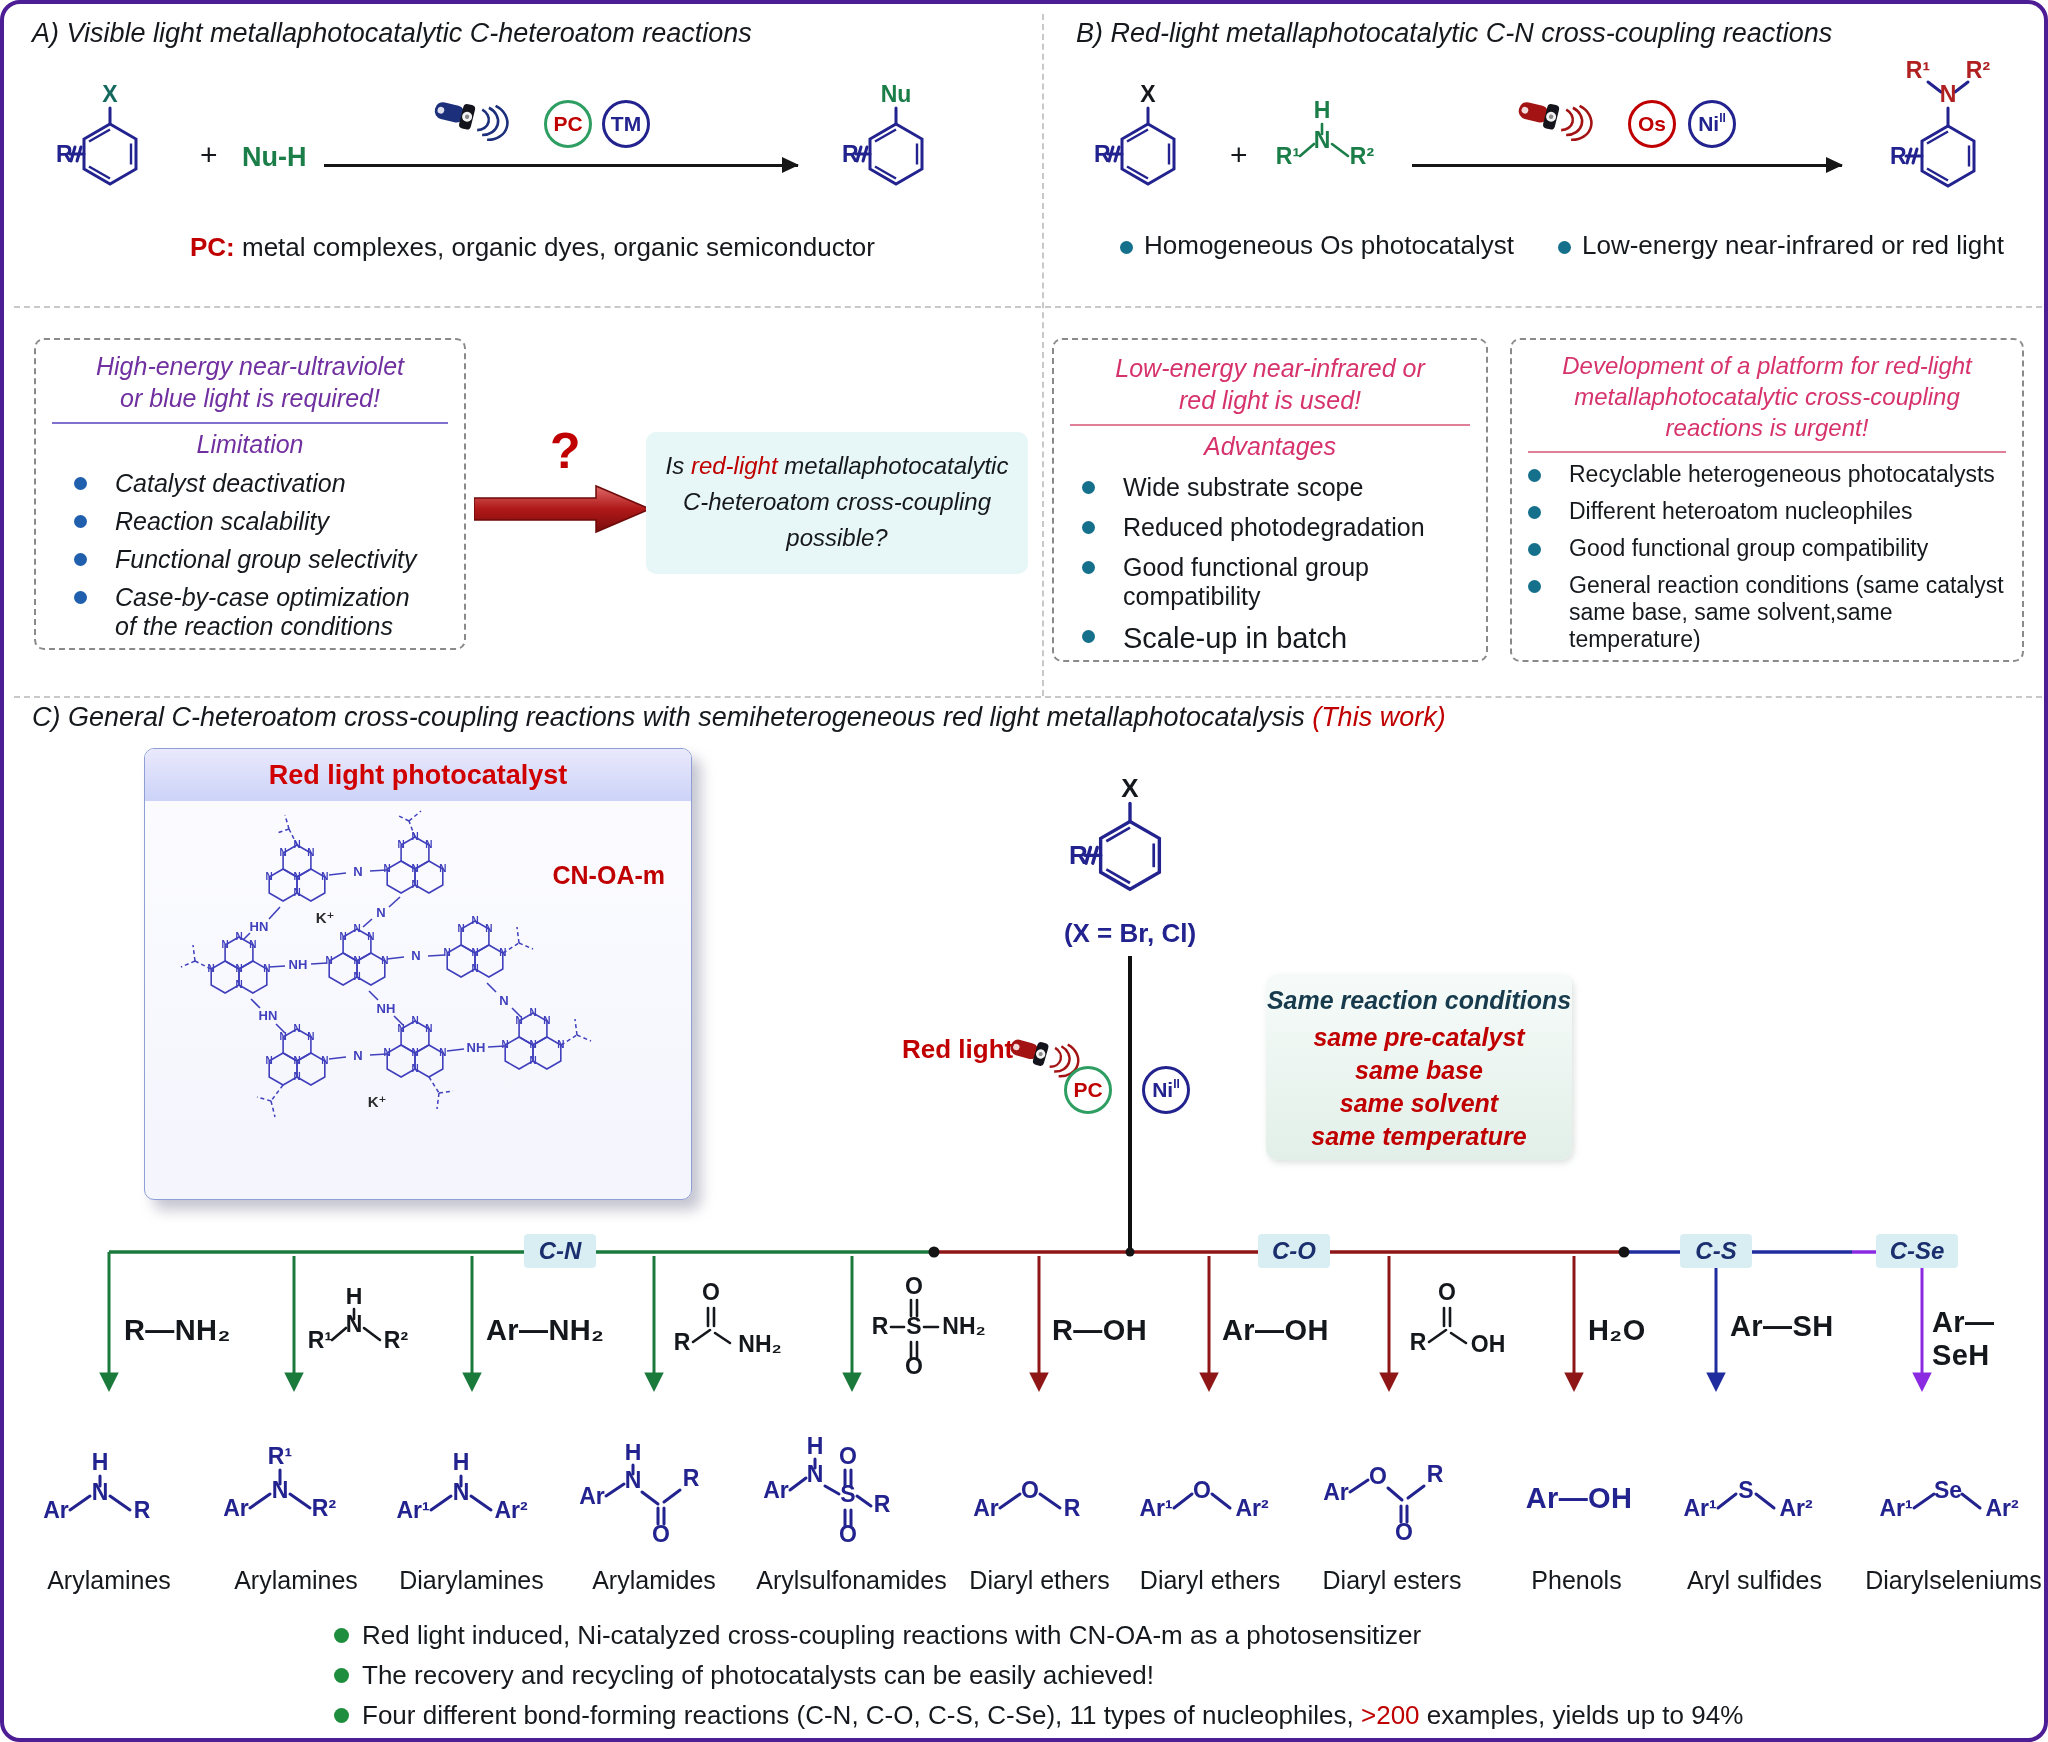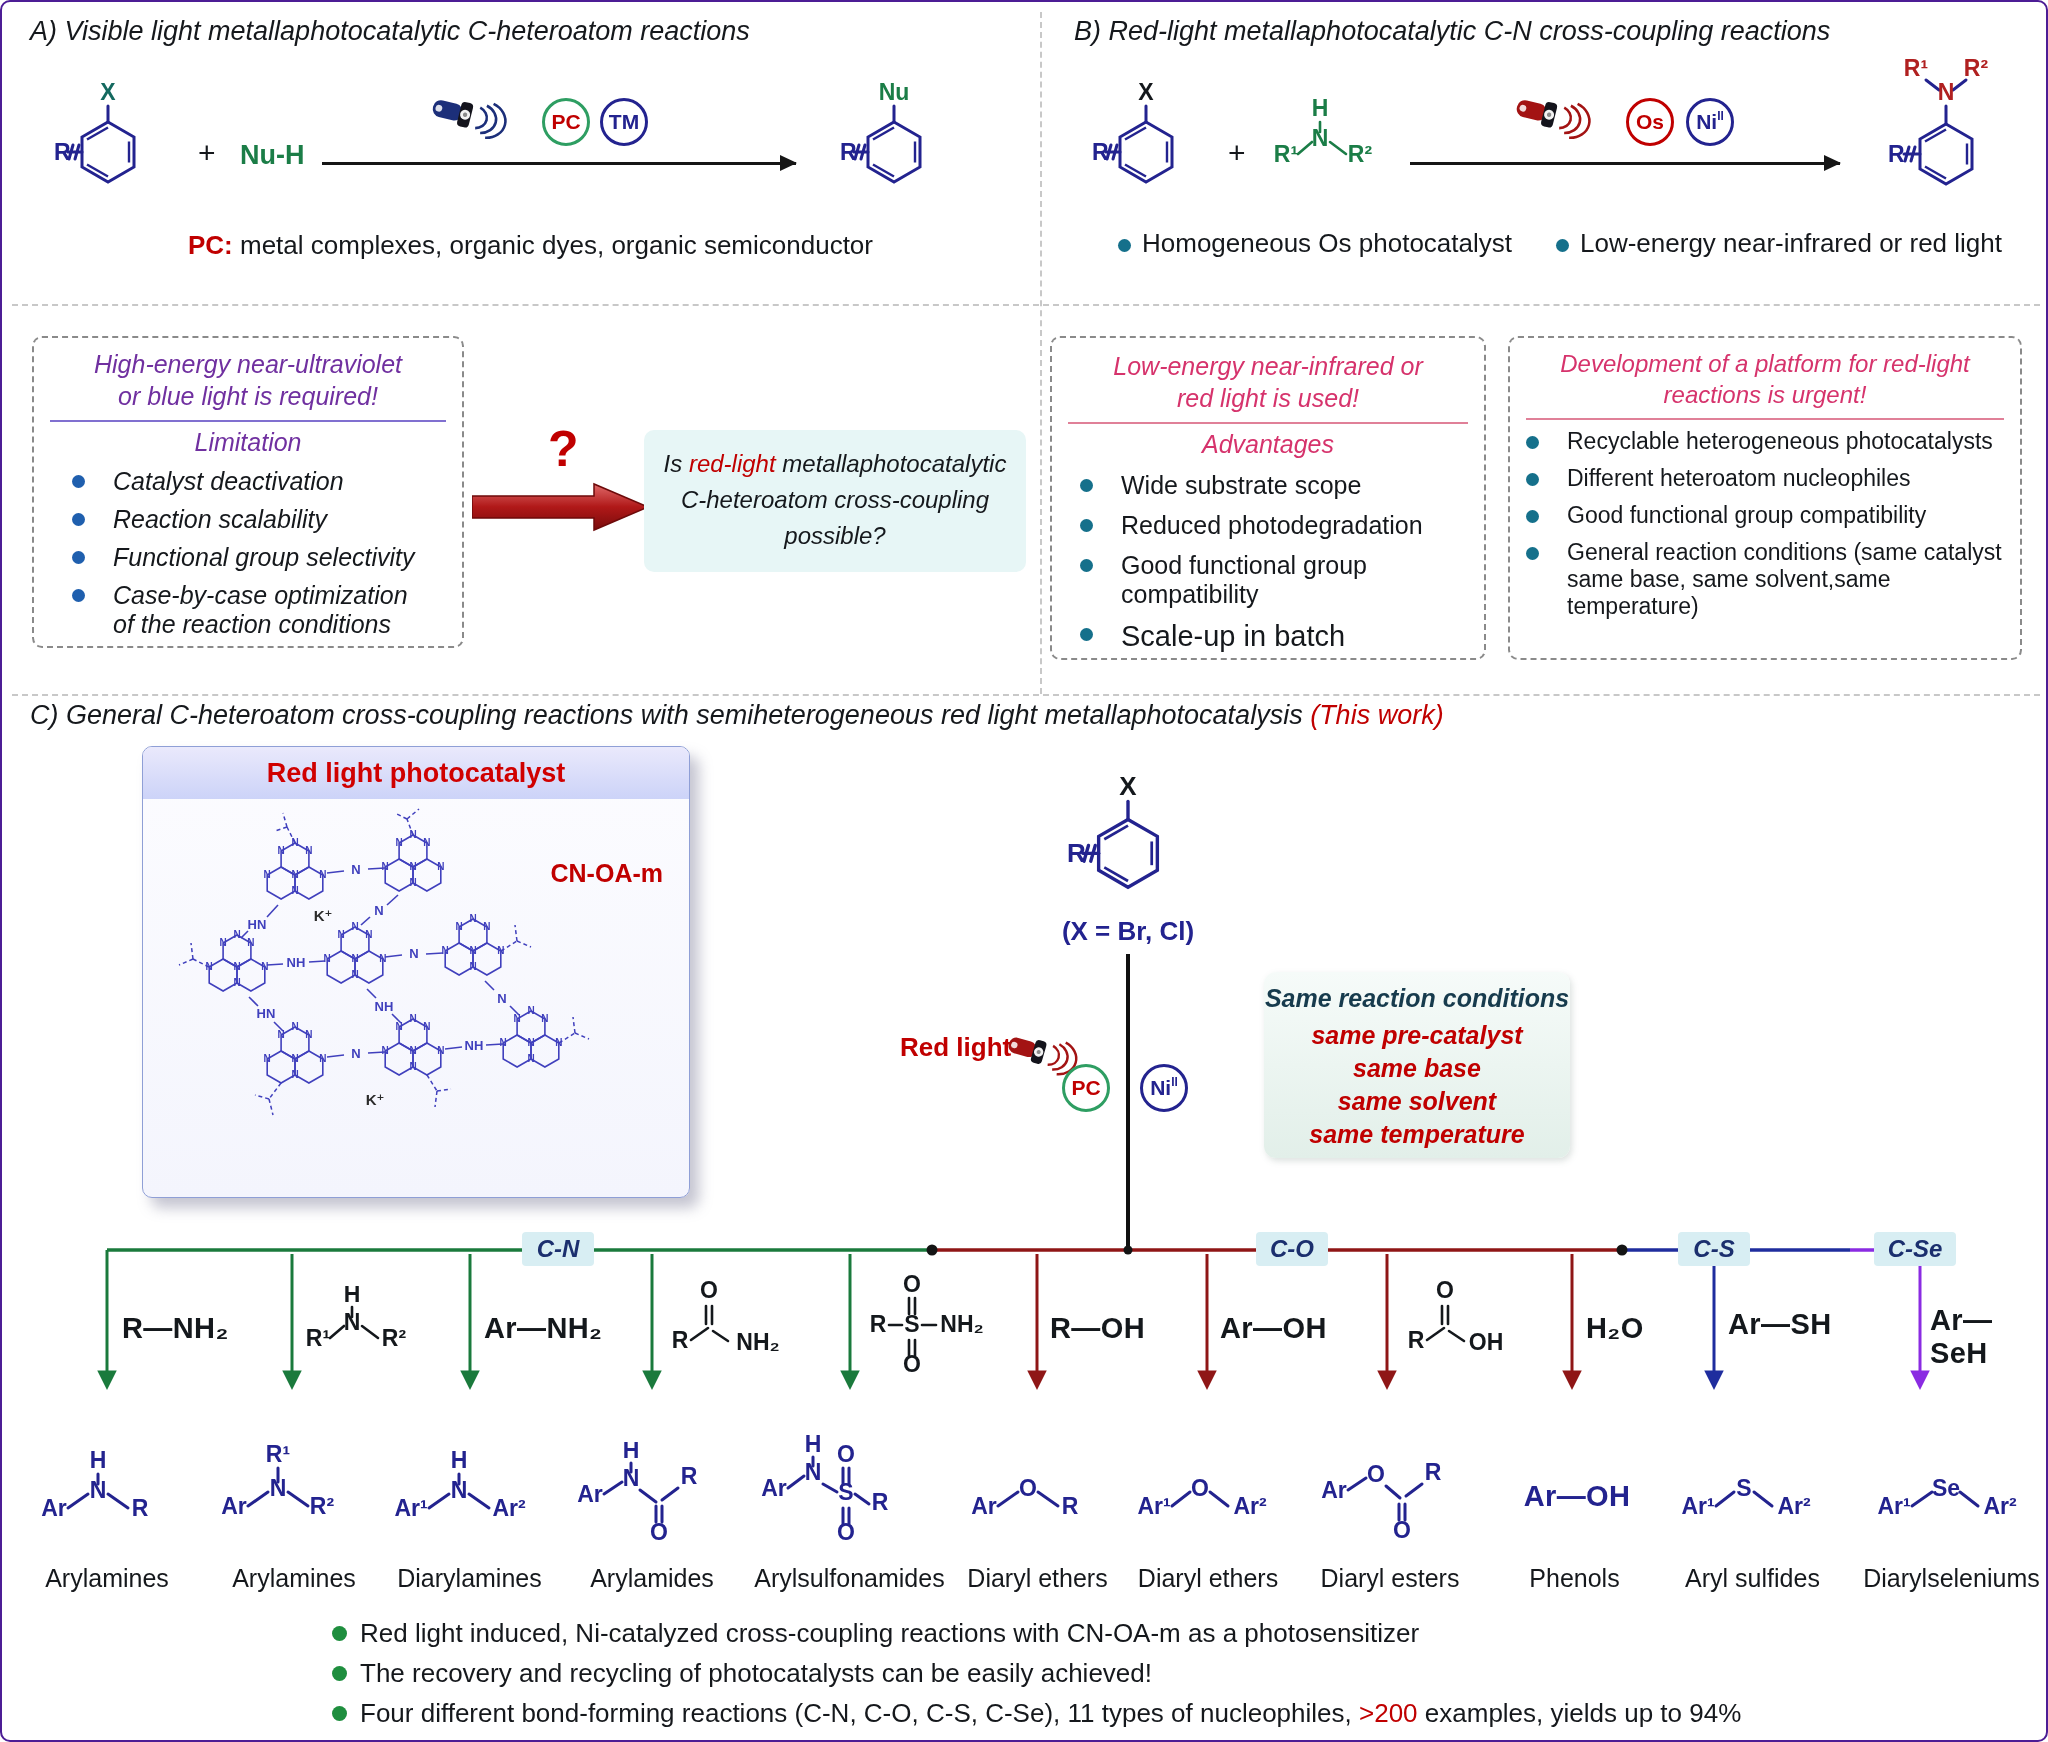--- a/index.html
+++ b/index.html
@@ -1,17 +1,17 @@
 <!DOCTYPE html>
 <html><head>
 <meta charset="utf-8">
 <style>
 *{margin:0;padding:0;box-sizing:border-box}
 body{background:#ffffff;font-family:"Liberation Sans","DejaVu Sans",sans-serif}
-#canvas{position:relative;width:2048px;height:1742px;background:#fff;border:2px solid #4c1d95;border-radius:10px;overflow:hidden;color:#15181c}
+#canvas{position:relative;width:2048px;height:1742px;background:#fff;border:4px solid #4c1d95;border-radius:20px;overflow:hidden;color:#15181c}
 .abs{position:absolute}
 .it{font-style:italic}
 .b{font-weight:bold}
 .ctr{text-align:center}
 .t-green{color:#1b7d47}
 .t-red{color:#c00000}
 .t-navy{color:#23238f}
 .t-purple{color:#7030a0}
 .t-crimson{color:#d6336c}
 .panel-title{font-size:27px;font-style:italic;color:#15181c}
@@ -260,20 +260,21 @@
         <span>Good functional group compatibility</span>
       </div>
   <div class="brow" style="margin:11px 0 0 28px;font-size:29px">
         <span class="dot d-teal"></span>
         <span>Scale-up in batch</span>
       </div>
 </div>
 
 <div class="abs dashed-box" style="left:1506px;top:334px;width:514px;height:324px;padding-top:10px">
   <div class="boxhead t-crimson" style="font-size:24px;line-height:31px">Development of a platform for red-light</div>
+  <div class="boxhead t-crimson" style="font-size:24px;line-height:31px">metallaphotocatalytic cross-coupling</div>
   <div class="boxhead t-crimson" style="font-size:24px;line-height:31px">reactions is urgent!</div>
   <div style="border-top:2px solid #e08098;margin:8px 16px 8px"></div>
   <div class="brow" style="margin:8px 0 0 16px;font-size:23px">
         <span class="dot d-teal"></span>
         <span>Recyclable heterogeneous photocatalysts</span>
       </div>
   <div class="brow" style="margin:10px 0 0 16px;font-size:23px">
         <span class="dot d-teal"></span>
         <span>Different heteroatom nucleophiles</span>
       </div>

